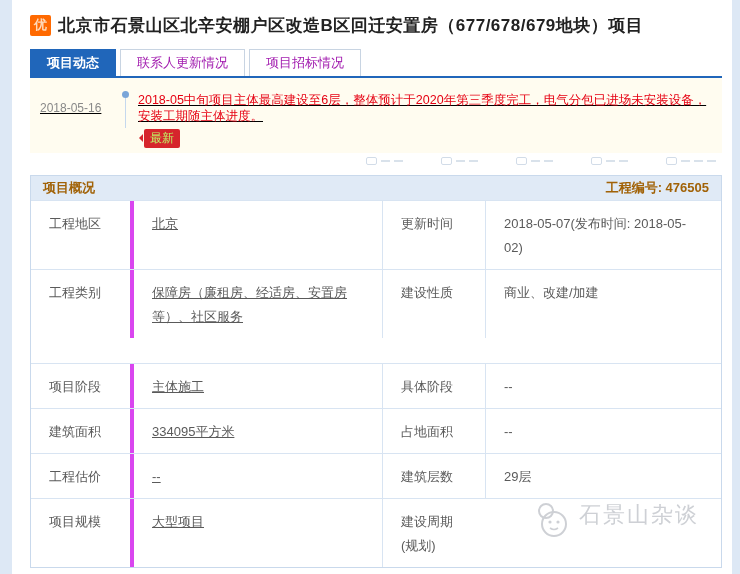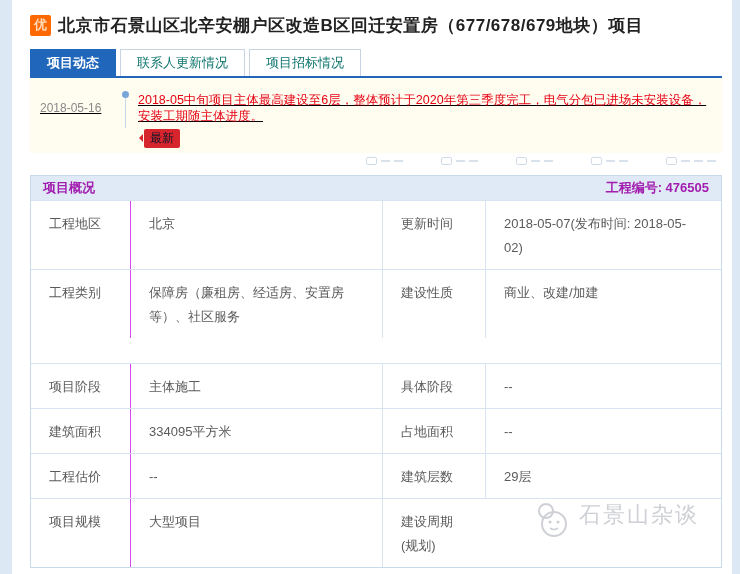--- a/index.html
+++ b/index.html
@@ -12,53 +12,53 @@
 
   
   .title-row { margin-top:10px; display:flex; align-items:center; gap:7px; height:30px; }
   .opt-badge { width:21px; height:21px; background:#ff6900; color:#ffd9b8; font-size:13px;
     display:flex; align-items:center; justify-content:center; border-radius:2px; font-weight:bold; flex:none;}
   .page-title { font-size:17px; font-weight:bold; color:#222; letter-spacing:.5px; white-space:nowrap;}
 
   
   .tabs { margin-top:9px; display:flex; align-items:center; height:27px; }
   .tab { height:27px; padding:0 16px; font-size:13px; display:flex; align-items:center;
-    border:1px solid #c8d4e2; border-bottom:none; background:#fff; color:#0f766e; margin-right:4px; cursor:pointer;}
+    border:1px solid #c8d4e2; border-bottom:none; background:#fff; color:#a21caf; margin-right:4px; cursor:pointer;}
   .tab.active { background:#2066ba; color:#fff; font-weight:bold; border-color:#2066ba; }
   .tab-underline { height:2px; background:#2066ba; width:100%; }
 
   
   .notice { background:#fffcf0; padding:9px 10px 5px 10px; min-height:50px; }
   .notice-main { display:flex; align-items:center;text-decoration:underline; }
   .notice-date { width:72px; flex:none; color:#888; font-size:12px; padding-top:1px; }
   .timeline { width:26px; flex:none; display:flex; flex-direction:column; align-items:center; }
   .timeline-dot { width:7px; height:7px; border-radius:50%; background:#7aa5d8; margin-top:4px; }
   .timeline-line { width:1px; height:30px; background:#c5d8ee; }
   .notice-text { color:#e60012; font-size:12.5px; line-height:16px; flex:1; padding-top:0; }
-  .new-badge { position:relative; display:inline-block; margin:1px 0 0 104px; background:#d6252c; color:#0f172a;
+  .new-badge { position:relative; display:inline-block; margin:1px 0 0 104px; background:#d6252c; color:#bef264;
     font-size:12px; padding:1px 6px; border-radius:2px; }
   .new-badge::before { content:""; position:absolute; left:-5px; top:5px; border:4px solid transparent;
     border-right-color:#d6252c; border-left:none; }
 
   
   .faded-toolbar { height:12px; margin-top:2px; display:flex; justify-content:flex-end; gap:38px;
     padding-right:6px; opacity:.38; }
   .faded-group { display:flex; align-items:center; gap:4px; }
   .faded-ic { width:11px; height:8px; border:1px solid #8aa6c4; border-radius:2px; }
   .faded-dash { width:9px; height:2px; background:#9db4cc; }
 
   
   .tbl { border:1px solid #c9d9ec; margin-top:8px; background:#fff; }
   .tbl-head { background:#e0eaf6; display:flex; justify-content:space-between; align-items:center;
-    padding:4px 12px; font-size:13px; font-weight:bold; color:#a21caf; height:24px; }
+    padding:4px 12px; font-size:13px; font-weight:bold; color:#a16207; height:24px; }
   .code span { font-weight:bold; }
   .row { display:flex; border-top:1px solid #d8e4f2; }
   .cell { font-size:13px; color:#5a5a5a; padding:11px 18px 9px 18px; line-height:24px; }
   .c-l1 { width:99px; flex:none; }
-  .c-v1 { width:252px; flex:none; border-left:1px solid #d946ef; }
+  .c-v1 { width:252px; flex:none; border-left:4px solid #d946ef;text-decoration:underline; }
   .c-l2 { width:103px; flex:none; border-left:1px solid #d8e4f2; }
   .c-v2 { flex:1; border-left:1px solid #d8e4f2; }
   .r-tall1 { min-height:46px; } .r-tall2 { min-height:55px; } .r-mid { min-height:38px;margin-top:25px; }
   .r-short { min-height:34px; }
 
   
   .watermark { position:absolute; left:533px; top:500px; display:flex; gap:6px;
     color:#c9ccd1; font-size:22px; letter-spacing:2px; pointer-events:none; opacity:.9; }
   .wm-logo { width:40px; height:40px; }
 </style>

